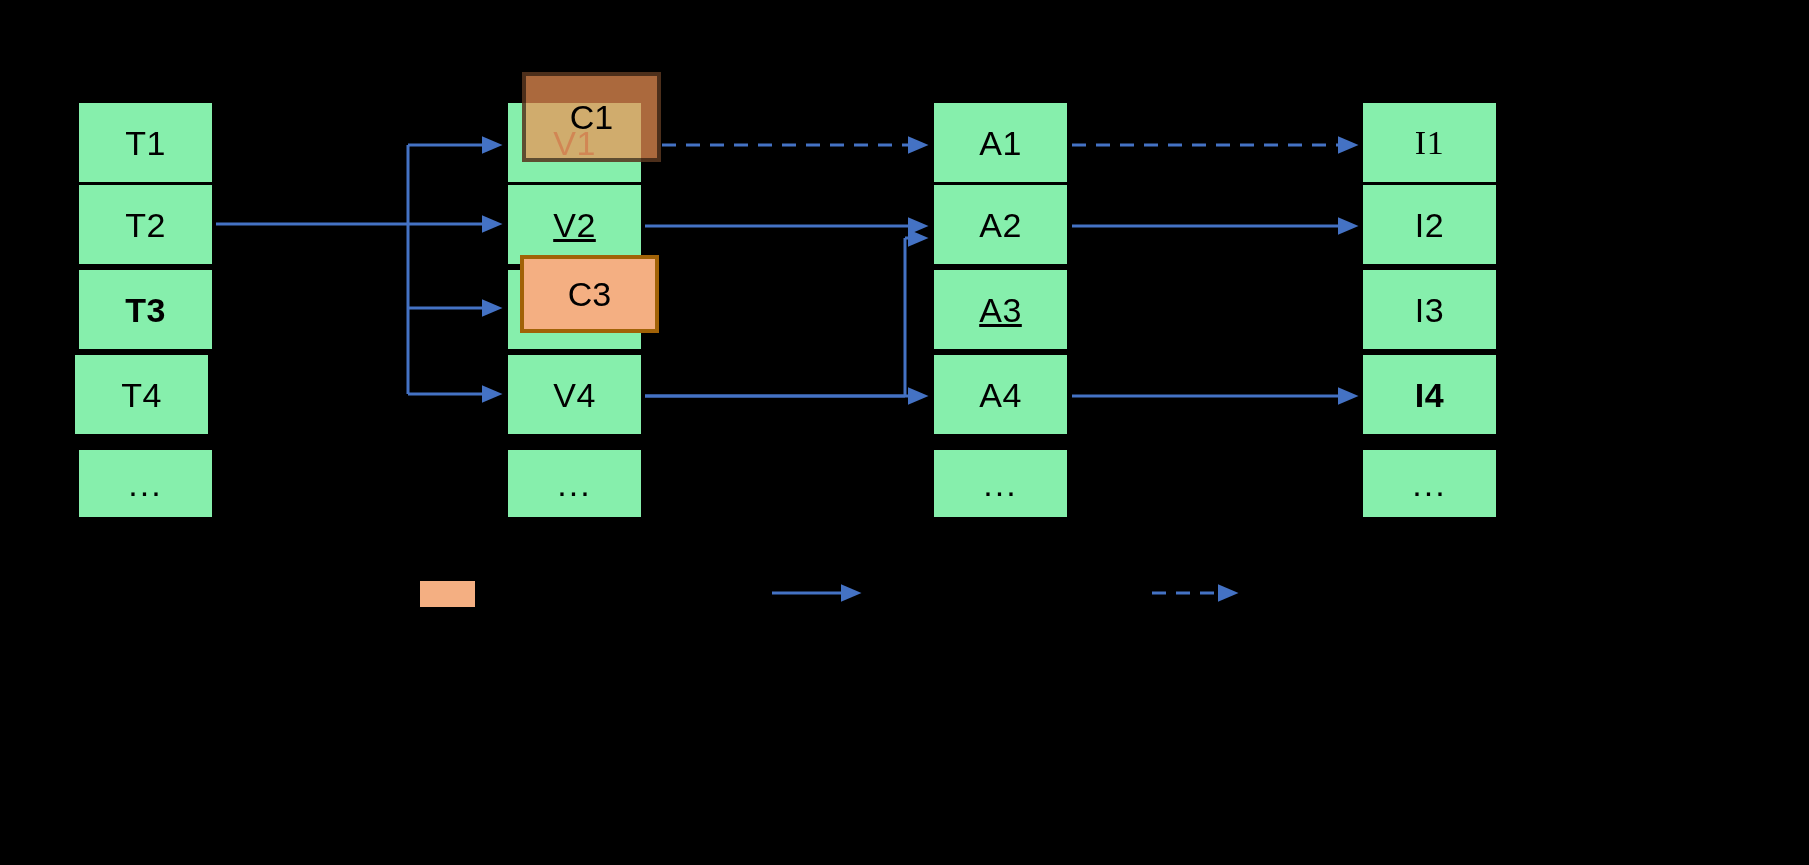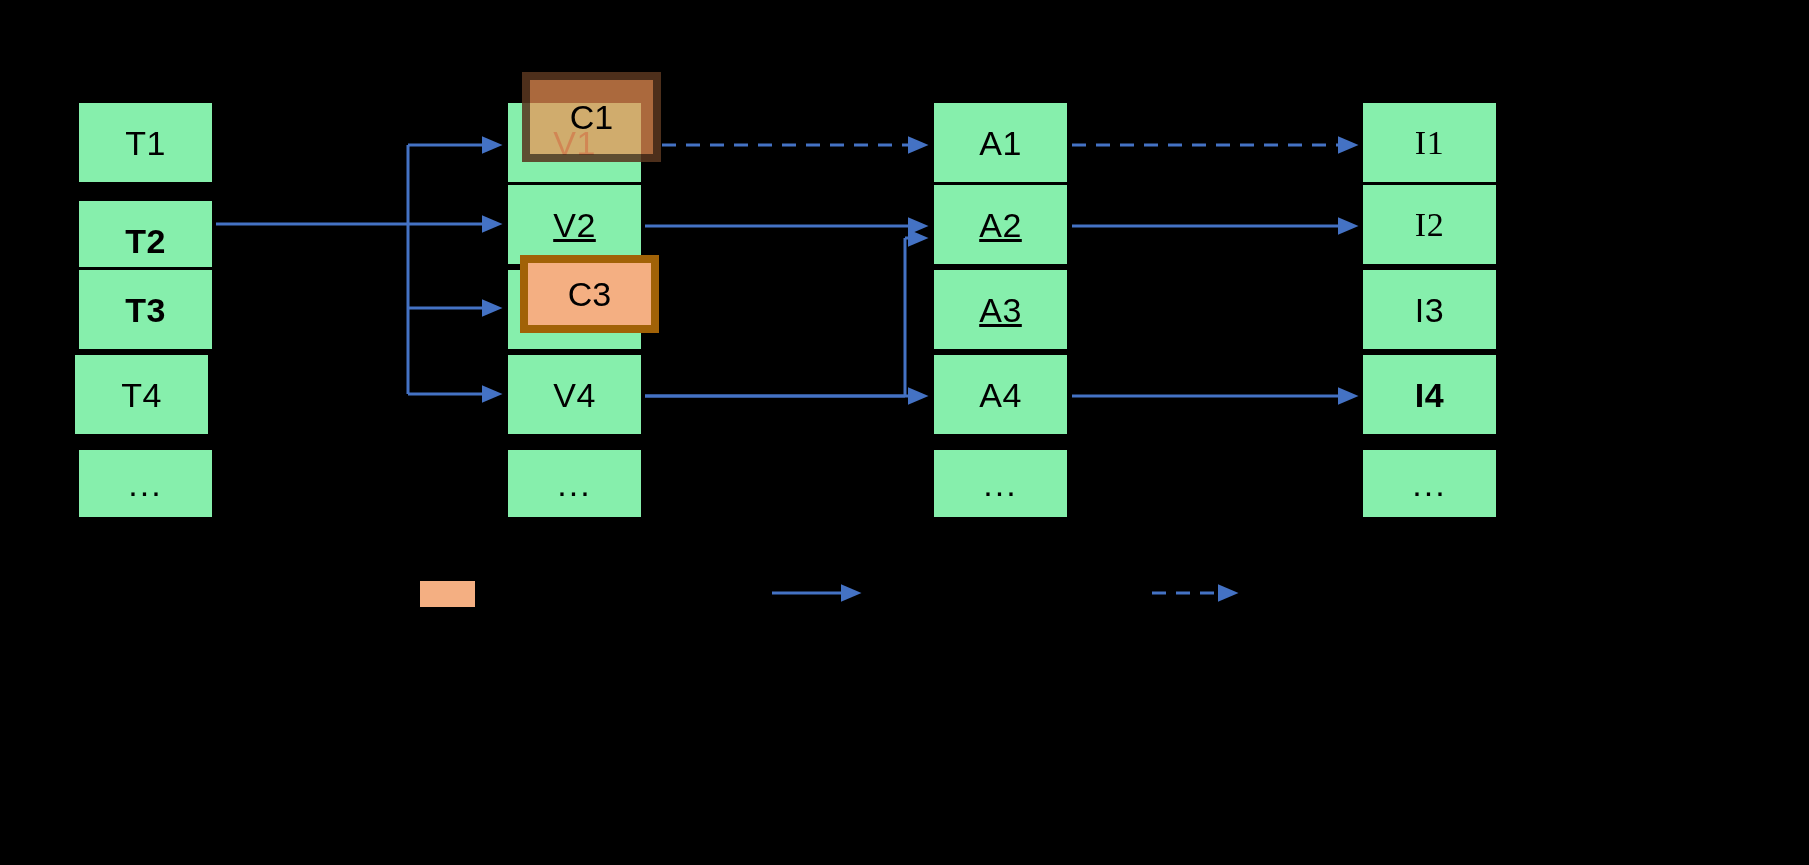--- a/index.html
+++ b/index.html
@@ -21,21 +21,21 @@
   }
   .node.dots{font-size:34px;letter-spacing:2px;}
 
   
   .chunk{
     position:absolute;
     box-sizing:border-box;
     display:flex;align-items:center;justify-content:center;
     font-size:34px;
     color:#000000;
-    border:8px solid #a16207;
+    border:4px solid #a16207;
   }
   .chunk.opaque{background:#F4AF82;}
   .chunk.translucent{background:rgba(237,146,85,0.72);border-color:rgba(0,0,0,0.55);}
 
   svg.wires{position:absolute;left:0;top:0;width:1809px;height:865px;overflow:visible;}
 
   .legend-swatch{
     position:absolute;box-sizing:border-box;background:#F4AF82;
   }
   .legend-label{
@@ -93,48 +93,48 @@
     <g fill="none" stroke="#4472C4" stroke-width="3">
       <path d="M772,593 L845,593" marker-end="url(#ah)"></path>
     </g>
     <g fill="none" stroke="#4472C4" stroke-width="3" stroke-dasharray="14 10">
       <path d="M1152,593 L1222,593" marker-end="url(#ah)"></path>
     </g>
   </svg>
 
   <div class="col">
     <div class="node" style="left:76px;top:100px;width:139px;height:85px;">T1</div>
-    <div class="node" style="left:76px;top:198px;width:139px;height:85px;font-weight:bold;">T2</div>
+    <div class="node" style="left:76px;top:182px;width:139px;height:85px;">T2</div>
     <div class="node" style="left:76px;top:267px;width:139px;height:85px;font-weight:bold;">T3</div>
     <div class="node" style="left:72px;top:352px;width:139px;height:85px;">T4</div>
     <div class="node dots" style="left:76px;top:447px;width:139px;height:73px;">...</div>
   </div>
 
   <div class="col">
     <div class="node" style="left:505px;top:100px;width:139px;height:85px;color:#8a6a55;">V1</div>
     <div class="node" style="left:505px;top:182px;width:139px;height:85px;text-decoration:underline;">V2</div>
     <div class="node" style="left:505px;top:267px;width:139px;height:85px;color:transparent;">V3</div>
     <div class="node" style="left:505px;top:352px;width:139px;height:85px;">V4</div>
     <div class="node dots" style="left:505px;top:447px;width:139px;height:73px;">...</div>
 
     <div class="chunk translucent" style="left:522px;top:72px;width:139px;height:90px;">C1</div>
     <div class="chunk opaque" style="left:520px;top:255px;width:139px;height:78px;">C3</div>
   </div>
 
   <div class="col">
     <div class="node" style="left:931px;top:100px;width:139px;height:85px;">A1</div>
-    <div class="node" style="left:931px;top:182px;width:139px;height:85px;text-decoration:underline;">A2</div>
+    <div class="node" style="left:931px;top:182px;width:139px;height:85px;">A2</div>
     <div class="node" style="left:931px;top:267px;width:139px;height:85px;text-decoration:underline;">A3</div>
     <div class="node" style="left:931px;top:352px;width:139px;height:85px;">A4</div>
     <div class="node dots" style="left:931px;top:447px;width:139px;height:73px;">...</div>
   </div>
 
   <div class="col">
     <div class="node" style="left:1360px;top:100px;width:139px;height:85px;font-family:Liberation Serif, serif;">I1</div>
-    <div class="node" style="left:1360px;top:182px;width:139px;height:85px;font-family:Liberation Serif, serif;">I2</div>
+    <div class="node" style="left:1360px;top:182px;width:139px;height:85px;">I2</div>
     <div class="node" style="left:1360px;top:267px;width:139px;height:85px;">I3</div>
     <div class="node" style="left:1360px;top:352px;width:139px;height:85px;font-weight:bold;">I4</div>
     <div class="node dots" style="left:1360px;top:447px;width:139px;height:73px;">...</div>
   </div>
 
   <div>
     <div class="legend-swatch" style="left:420px;top:581px;width:55px;height:26px;"></div>
     <div class="legend-label" style="left:420px;top:618px;"></div>
     <div class="legend-label" style="left:772px;top:618px;"></div>
     <div class="legend-label" style="left:1152px;top:618px;"></div>

